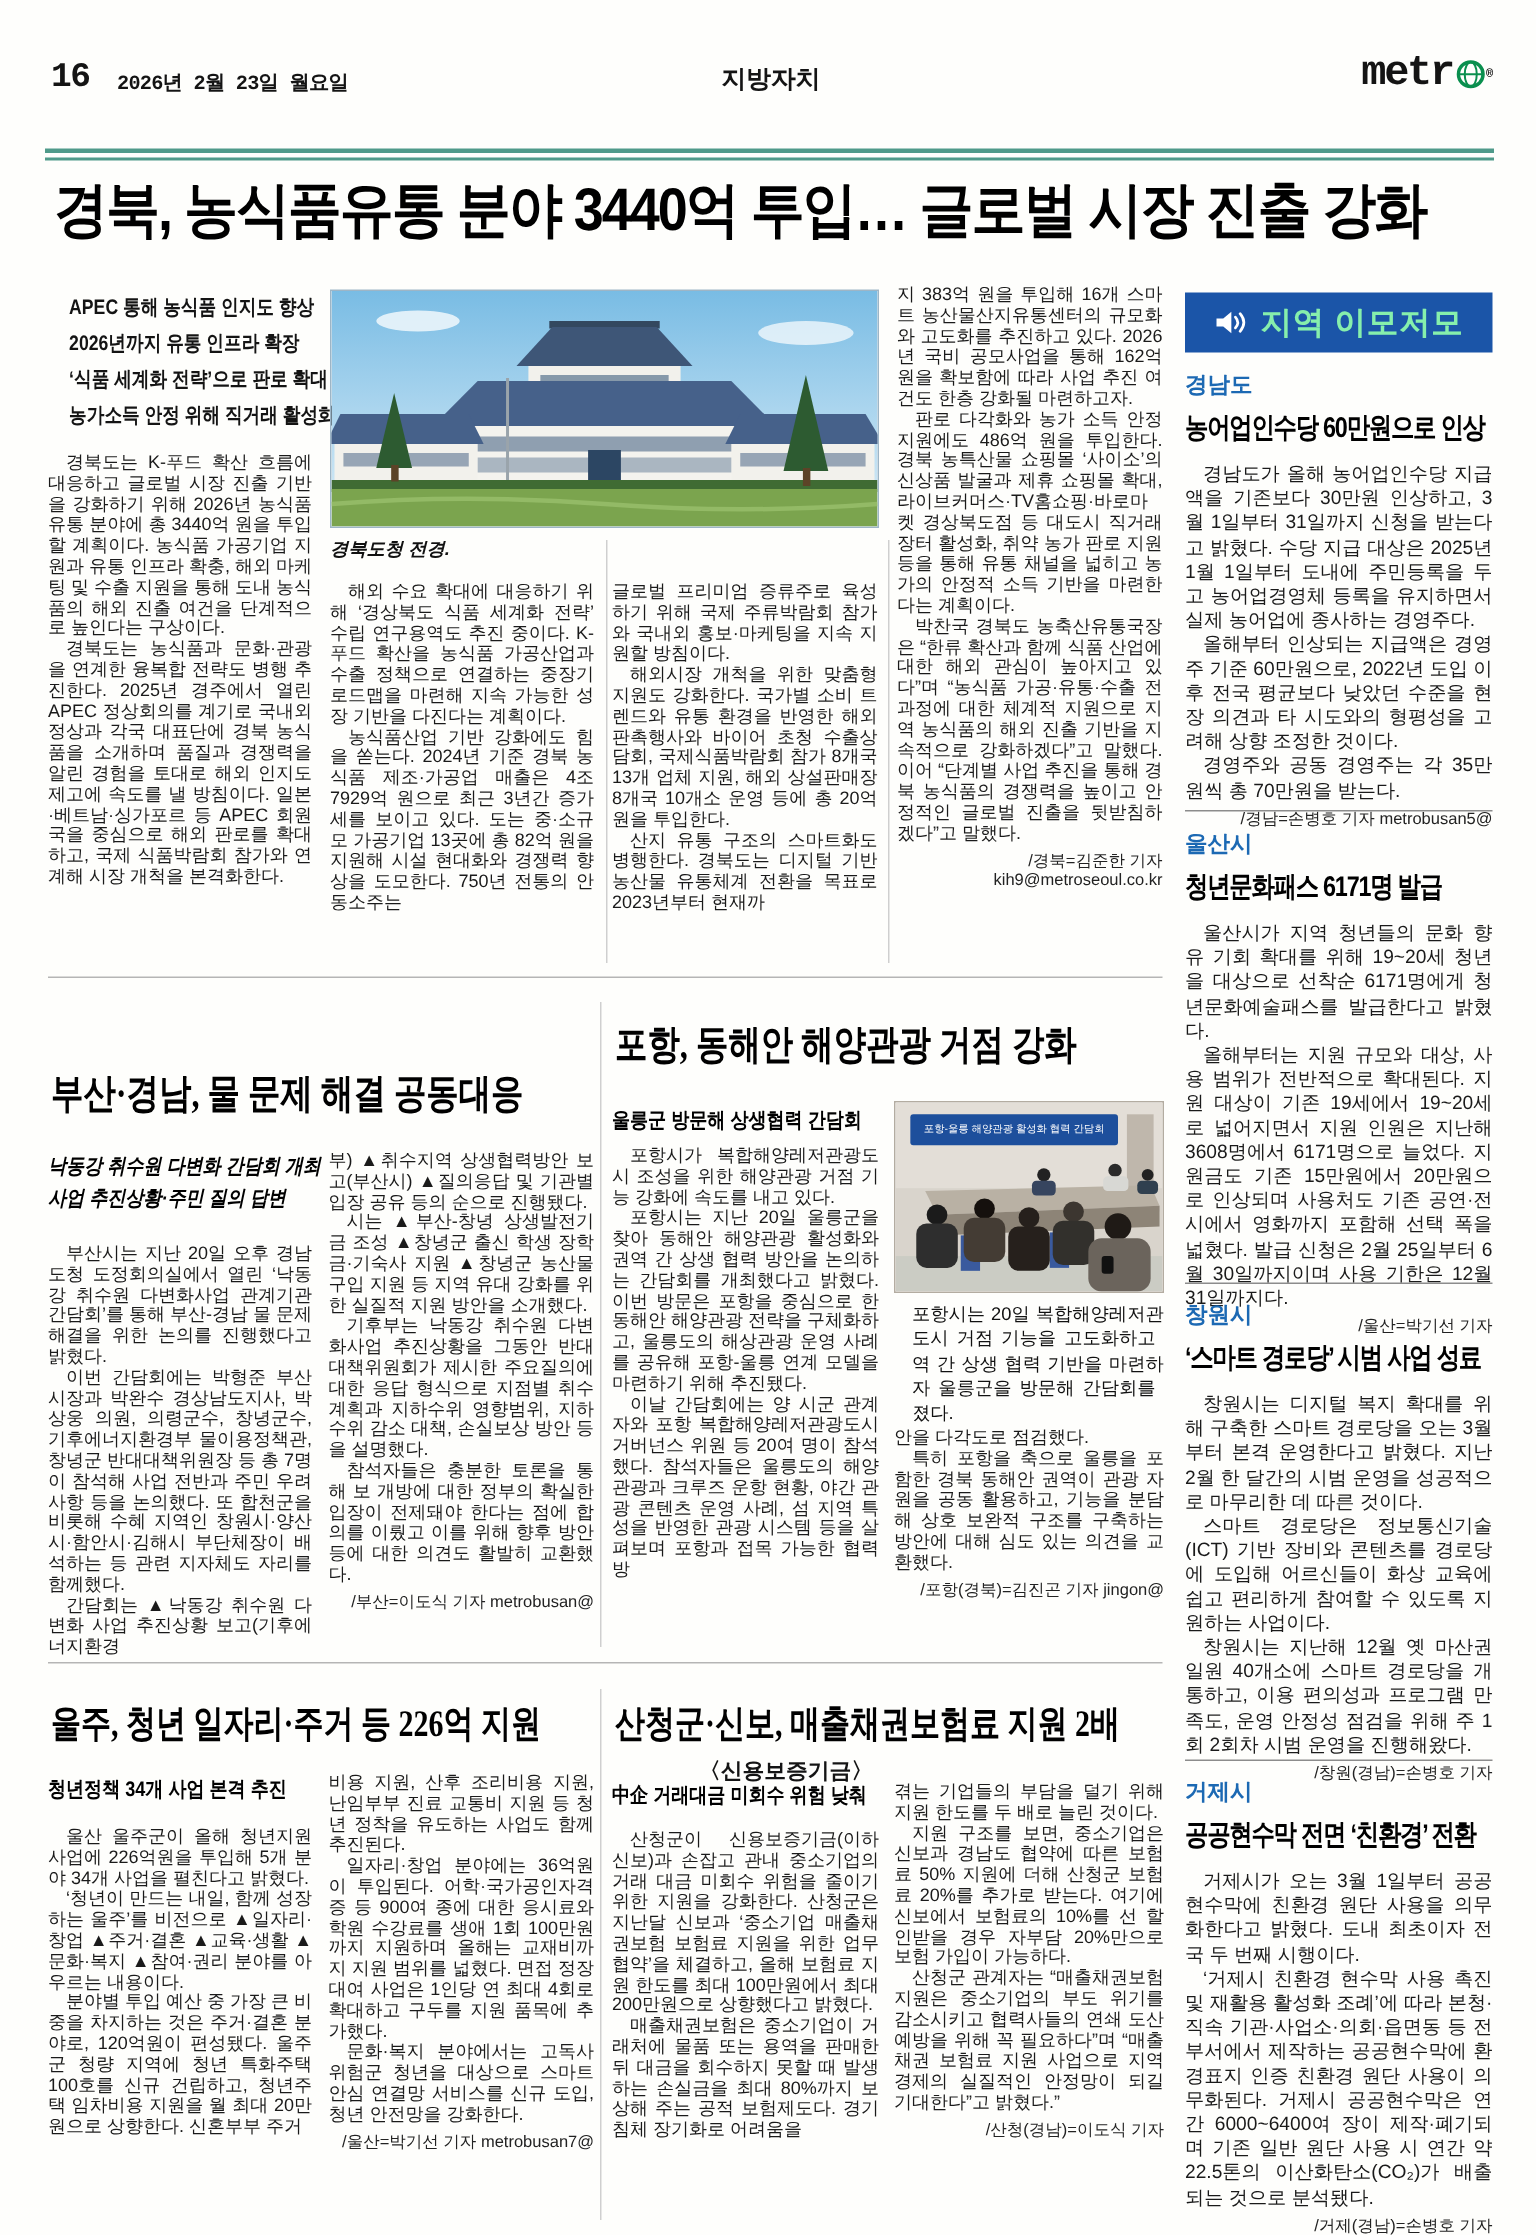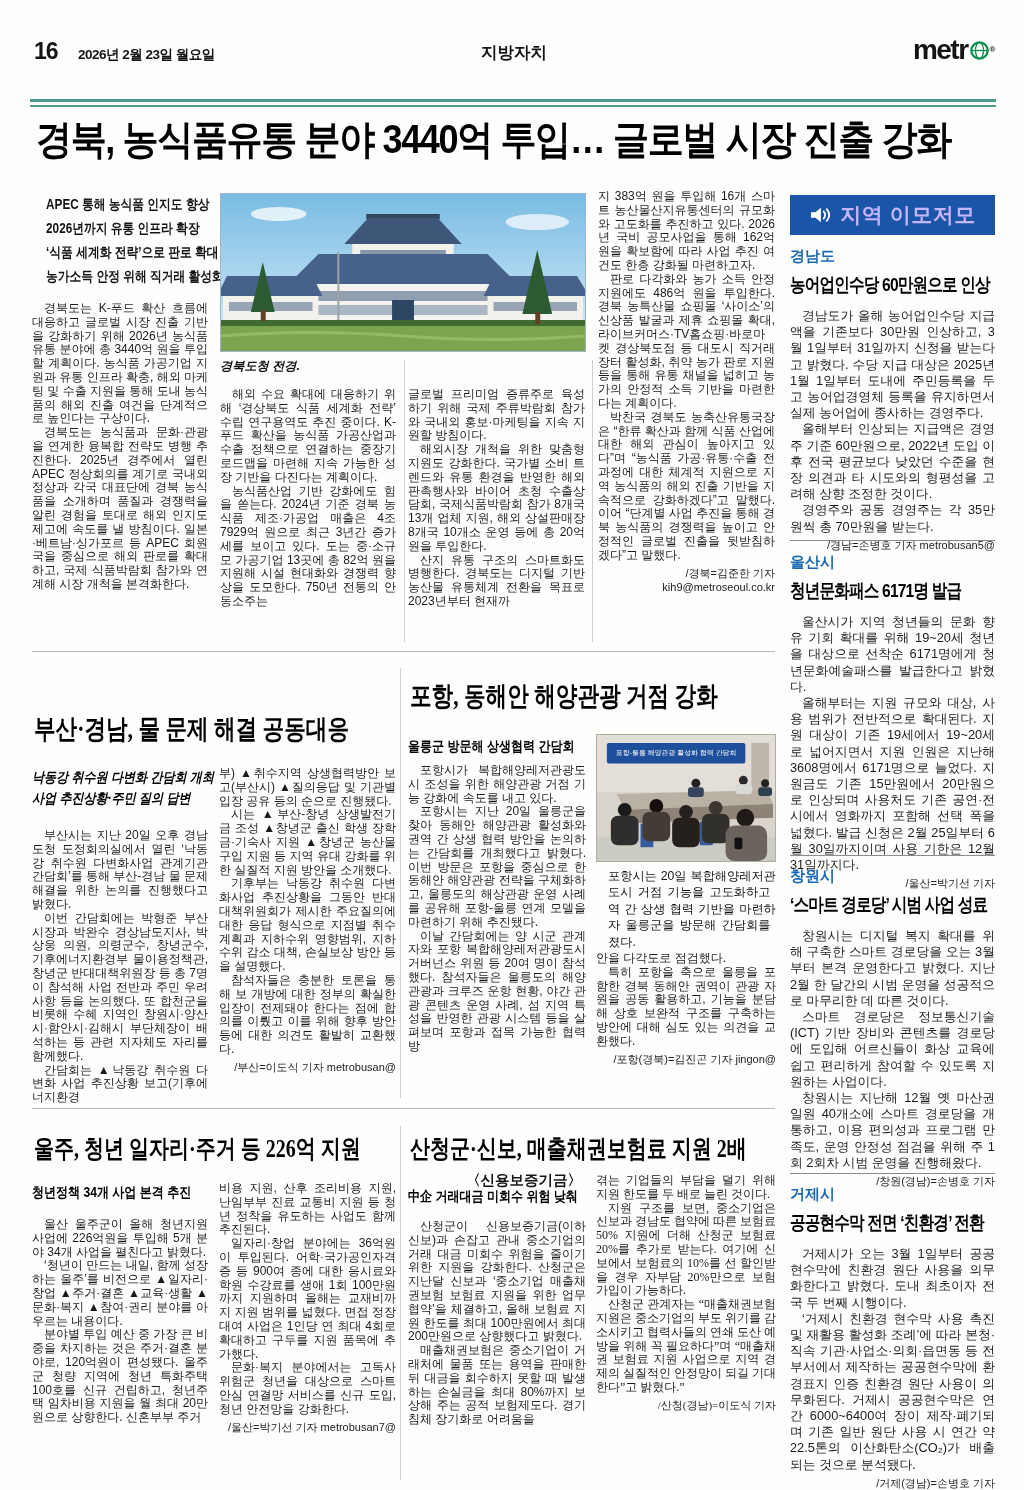--- a/index.html
+++ b/index.html
@@ -1,20 +1,20 @@
 <!DOCTYPE html>
 <html lang="ko"><head>
 <meta charset="utf-8">
 <style>
   html,body{margin:0;padding:0;background:#e9e9e9;}
   .page{position:relative;width:1024px;height:1490px;margin:0 auto;background:#fefefc;
         font-family:"Liberation Sans","DejaVu Sans",sans-serif;color:#141414;overflow:hidden;}
 
   
-  .masthead{position:absolute;top:38px;left:34px;right:30px;height:40px;}
+  .masthead{position:absolute;top:38px;left:34px;right:30px;height:40px;font-family:Liberation Mono, monospace;}
   .pagenum{position:absolute;left:0;top:0;font-size:23px;font-weight:bold;letter-spacing:-1px;}
   .m-date{position:absolute;left:44px;top:8px;font-size:13.5px;font-weight:bold;letter-spacing:-0.5px;}
   .m-section{position:absolute;left:0;right:0;top:4px;text-align:center;font-size:16.5px;font-weight:bold;}
   .brand{position:absolute;right:0;top:-4px;font-size:28px;font-weight:800;letter-spacing:-1.5px;display:flex;align-items:center;}
   .brand svg{margin-left:1px;}
   .rule-top{position:absolute;top:99px;left:30px;right:28px;height:3px;background:#4f9a8a;}
   .rule-bot{position:absolute;top:105px;left:30px;right:28px;height:1.5px;background:#4f9a8a;}
 
   
   .main-hl{position:absolute;top:112px;left:36px;margin:0;font-size:40px;font-weight:900;
@@ -69,25 +69,25 @@
   .pohang .colB{top:290px;left:188px;width:180px;}
   
   .ulju{left:32px;top:1120px;width:364px;height:368px;}
   .ulju .subhd{top:62px;left:0;width:176px;}
   .ulju .colA{top:98px;left:0;width:176px;}
   .ulju .colB{top:62px;left:187px;width:177px;}
   
   .sancheong{left:408px;top:1120px;width:368px;height:368px;}
   .sancheong .subhd{top:66px;left:0;width:178px;}
   .sancheong .colA{top:100px;left:0;width:178px;}
-  .sancheong .colB{top:54px;left:188px;width:180px;font-family:Liberation Serif, serif;}
+  .sancheong .colB{top:68px;left:188px;width:180px;}
 
   
   .sidebar{position:absolute;left:790px;top:195px;width:205px;height:1295px;}
-  .sb-banner{position:absolute;top:0;left:0;right:0;height:40px;background:#1b55a8;color:#c4b5fd;
+  .sb-banner{position:absolute;top:0;left:0;right:0;height:40px;background:#1b55a8;color:#86efac;
              display:flex;align-items:center;justify-content:center;gap:9px;
              font-size:21px;font-weight:bold;letter-spacing:0.5px;}
   .sb-item{position:absolute;left:0;width:205px;}
   .sb-region{color:#1c69b3;font-weight:bold;font-size:15px;margin-bottom:6px;}
   .sb-title{font-size:19px;font-weight:bold;letter-spacing:-1px;color:#000;margin-bottom:10px;
             white-space:nowrap;transform:scaleX(0.82);transform-origin:0 50%;}
   .sb-body{font-size:12.8px;line-height:16.2px;text-align:justify;color:#1a1a1a;}
   .sb-body p{margin:0;text-indent:12px;}
   .sb-byline{font-size:11px;text-align:right;margin-top:3px;color:#222;}
   .sb-div{position:absolute;left:0;right:0;border-top:1px solid #8c8c8c;}

